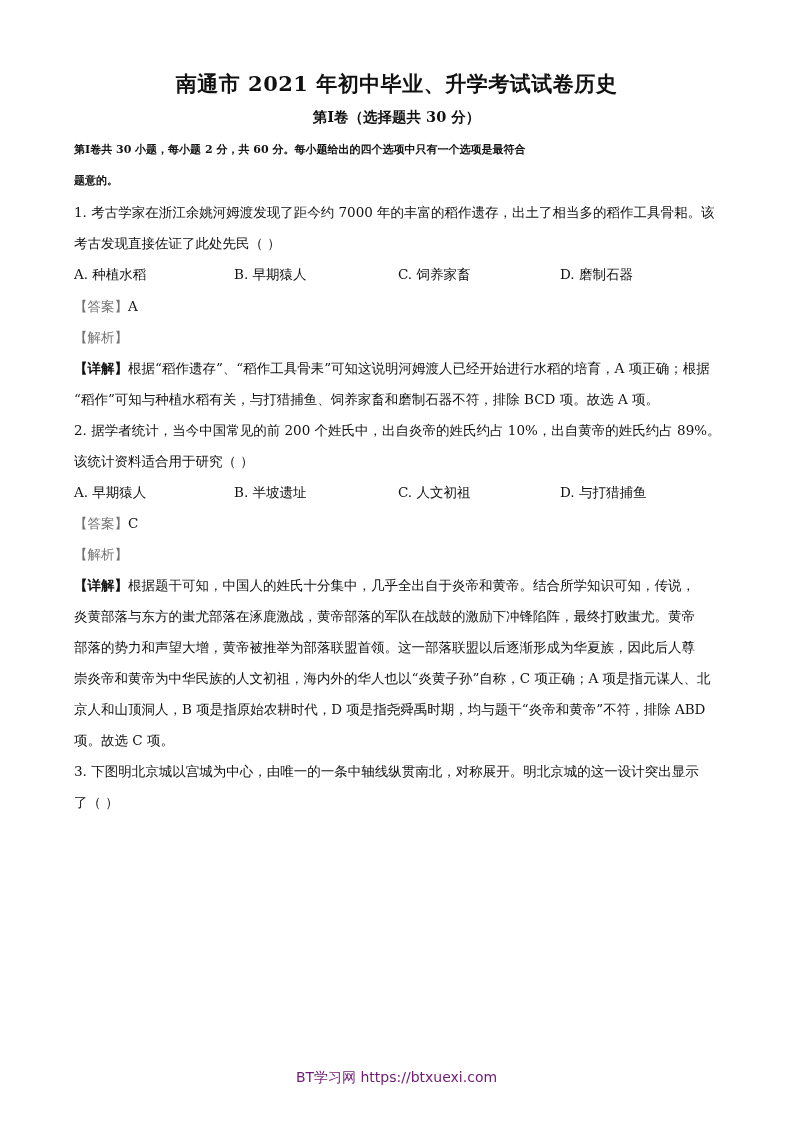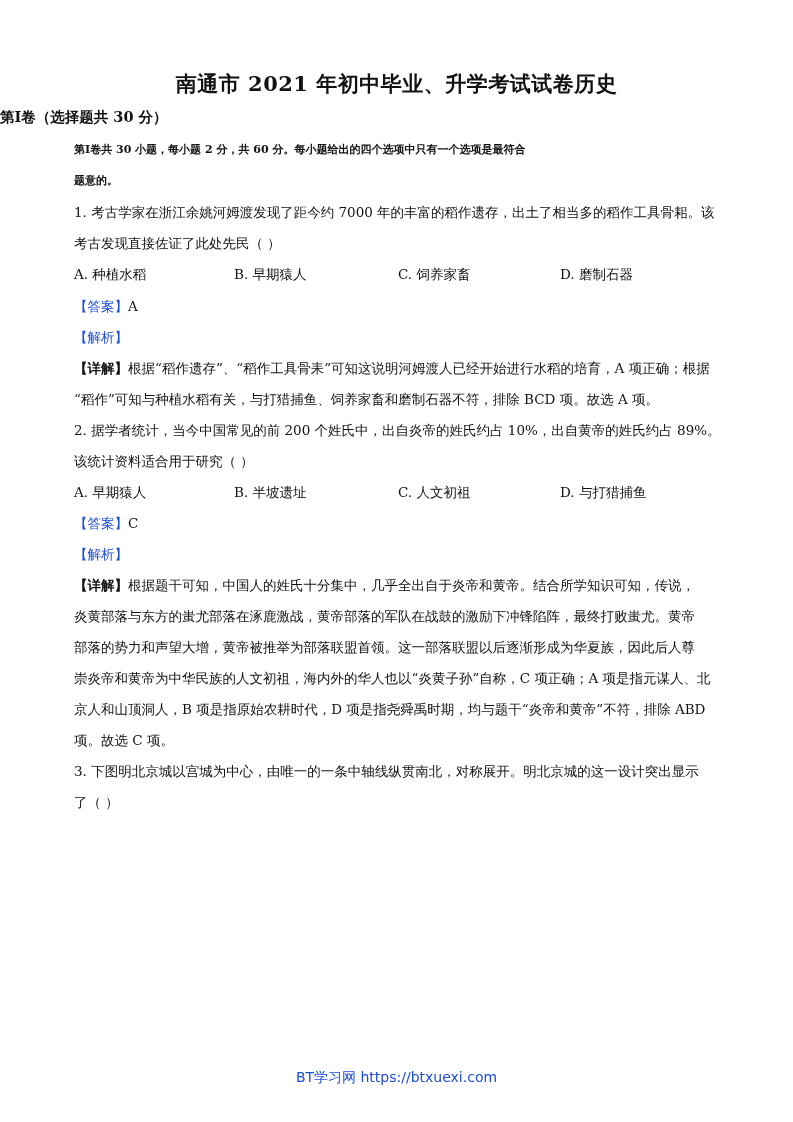--- a/index.html
+++ b/index.html
@@ -7,33 +7,33 @@
       width: 793px; height: 1122px; position: relative; overflow: hidden;
       font-family: "DejaVu Serif", "Liberation Serif", serif;
       color: #111;
     }
     .page { position: absolute; left: 0; top: 0; width: 793px; height: 860px; }
     .title {
       position: absolute; left: 0; width: 793px; top: 70px; text-align: center;
       font-size: 21px; font-weight: bold; letter-spacing: 0.5px;
     }
     .subtitle {
-      position: absolute; left: 0; width: 793px; top: 108px; text-align: left;
+      position: absolute; left: 0; width: 793px; top: 108px; text-align: center;
       font-size: 14.5px; font-weight: bold;
     }
     .line {
       position: absolute; left: 74px; width: 650px; font-size: 13.5px;
       white-space: nowrap; line-height: 20px;
     }
     .bold { font-weight: bold; font-size: 11px; }
     .opt { position: absolute; white-space: nowrap; }
-    .tag { color: #1d4ed8; }
+    .tag { color: #737373; }
     .footer {
       position: absolute; left: 0; width: 793px; top: 1069px; text-align: center;
-      font-family: "DejaVu Sans", "Liberation Sans", sans-serif; font-size: 14px; color: #1d4ed8;
+      font-family: "DejaVu Sans", "Liberation Sans", sans-serif; font-size: 14px; color: #701a75;
     }
   </style>
 </head>
 <body>
 
 <div class="page">
   <div class="title">南通市 2021 年初中毕业、升学考试试卷历史</div>
   <div class="subtitle">第Ⅰ卷（选择题共 30 分）</div>
 
   <div class="line bold" style="top:140px">第Ⅰ卷共 30 小题，每小题 2 分，共 60 分。每小题给出的四个选项中只有一个选项是最符合</div>

